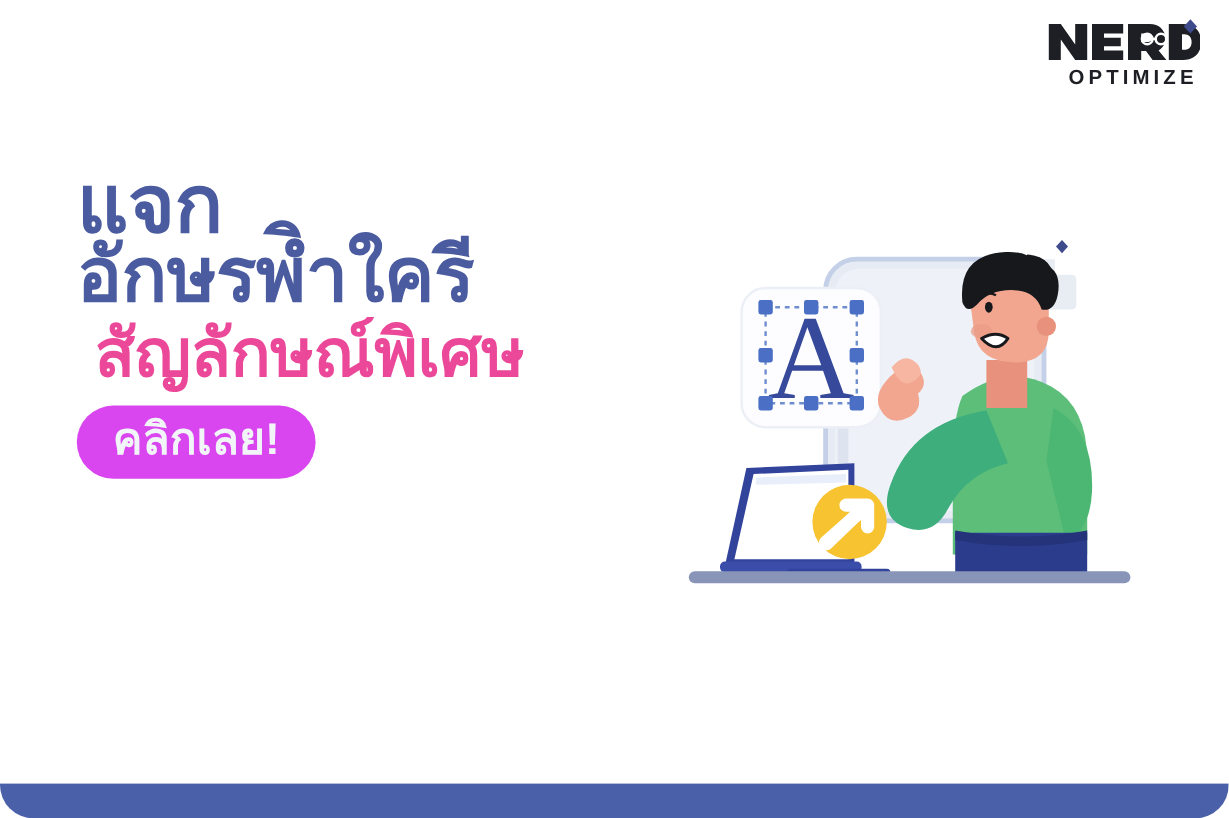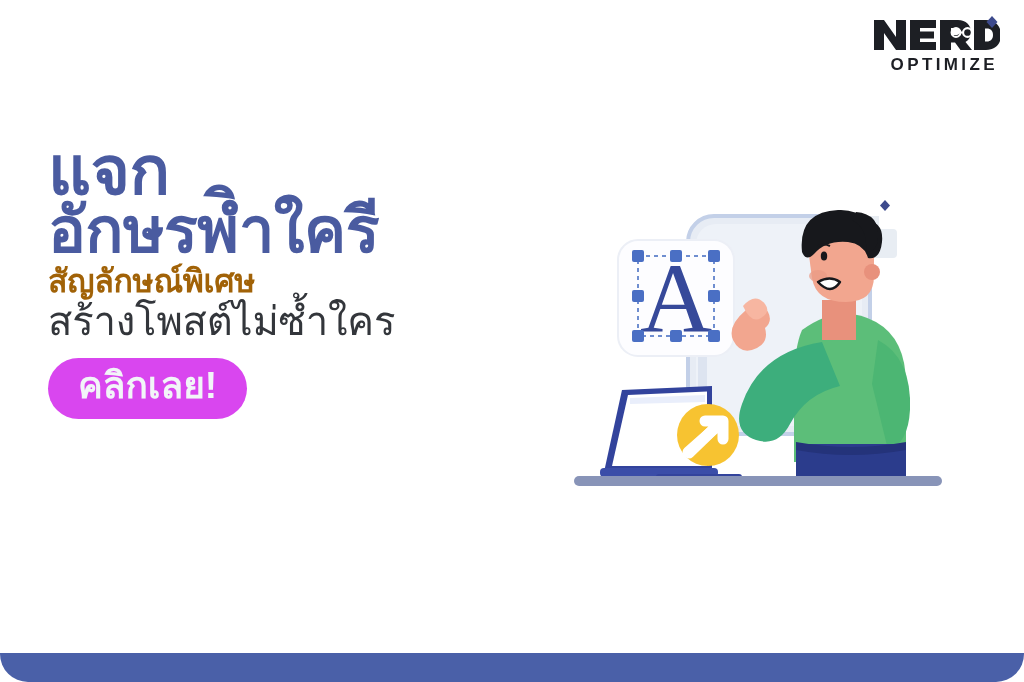--- a/index.html
+++ b/index.html
@@ -48,21 +48,21 @@
     color: #1d1f24;
     text-align: right;
     padding-right: 2px;
     line-height: 1;
     font-family: "Liberation Sans", sans-serif;
   }
 
   
   #copy {
     position: absolute;
-    left: 48px;
+    left: 64px;
     top: 138px;
     width: 500px;
   }
   .line {
     display: block;
     white-space: nowrap;
     font-family: "Liberation Sans", "DejaVu Sans", sans-serif;
   }
   #line-1 {
     font-size: 67px;
@@ -73,26 +73,27 @@
   }
   #line-2 {
     font-size: 63px;
     font-weight: bold;
     color: #4a5ba0;
     line-height: 1.02;
     margin-top: -6px;
     letter-spacing: -0.5px;
   }
   #line-3 {
-    font-size: 32px;
-    font-weight: bold;
-    color: #a16207;
+    font-size: 55px;
+    font-weight: bold;
+    color: #ec4899;
     line-height: 1.1;
     margin-top: 2px;
     letter-spacing: -0.3px;
+    margin-left: 15px;
   }
   #line-4 {
     font-size: 40px;
     font-weight: normal;
     color: #33363b;
     line-height: 1.12;
     margin-top: 0px;
     letter-spacing: -0.2px;
   }
 
@@ -163,21 +164,20 @@
         </g>
       </svg>
     </div>
     <span id="logo-tagline">OPTIMIZE</span>
   </div>
 
   <div id="copy">
     <span class="line" id="line-1">แจก</span>
     <span class="line" id="line-2">อักษรพิำใครี</span>
     <span class="line" id="line-3">สัญลักษณ์พิเศษ</span>
-    <span class="line" id="line-4">สร้างโพสต์ไม่ซ้ำใคร</span>
     <button id="cta-button">คลิกเลย!</button>
   </div>
 
   <div id="illustration">
     <svg width="420" height="320" viewBox="0 0 420 320">
 
       <g>
         <rect x="128" y="26" width="182" height="218" rx="26" ry="26" fill="#e7ecf4" stroke="#c3d0e8" stroke-width="4"></rect>
         <rect x="136" y="34" width="166" height="202" rx="20" ry="20" fill="#eef2f8"></rect>
       </g>

